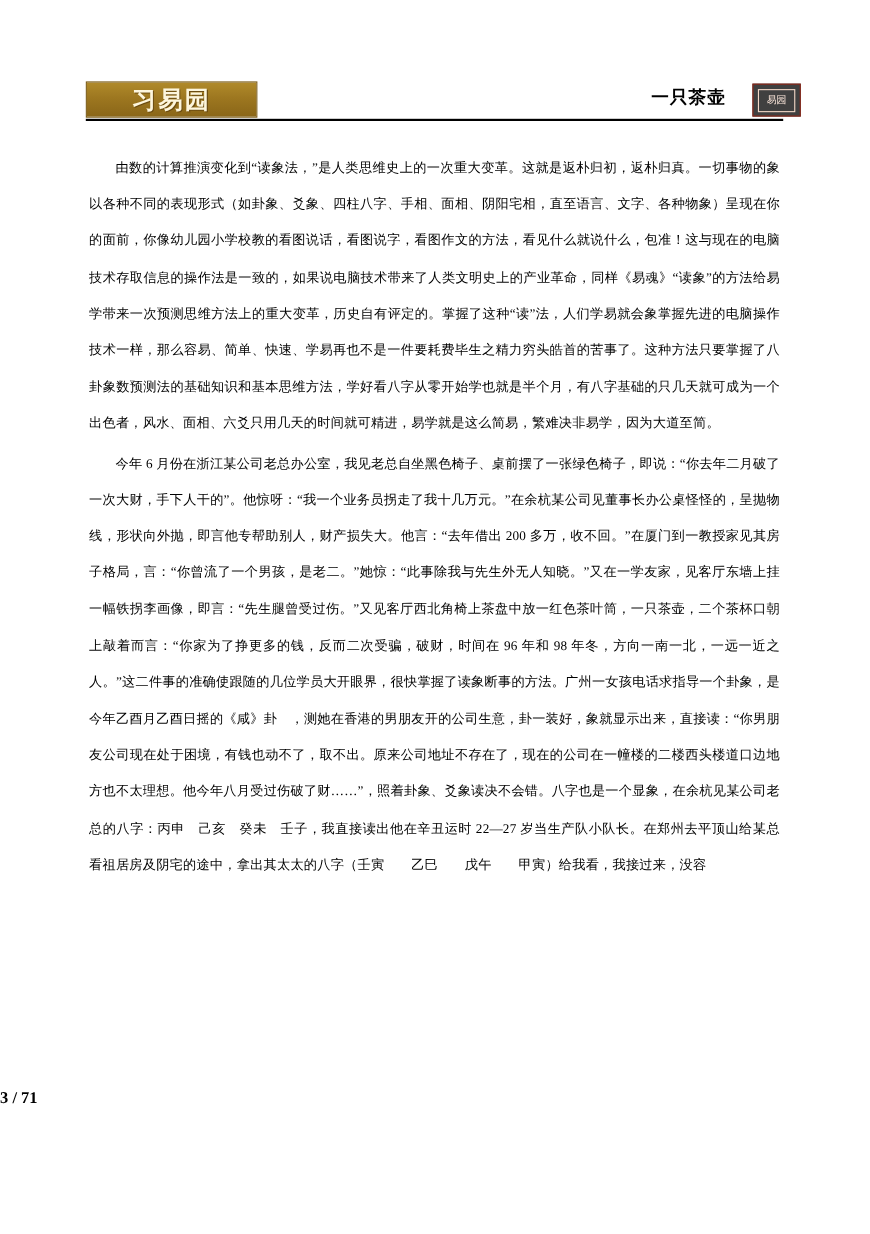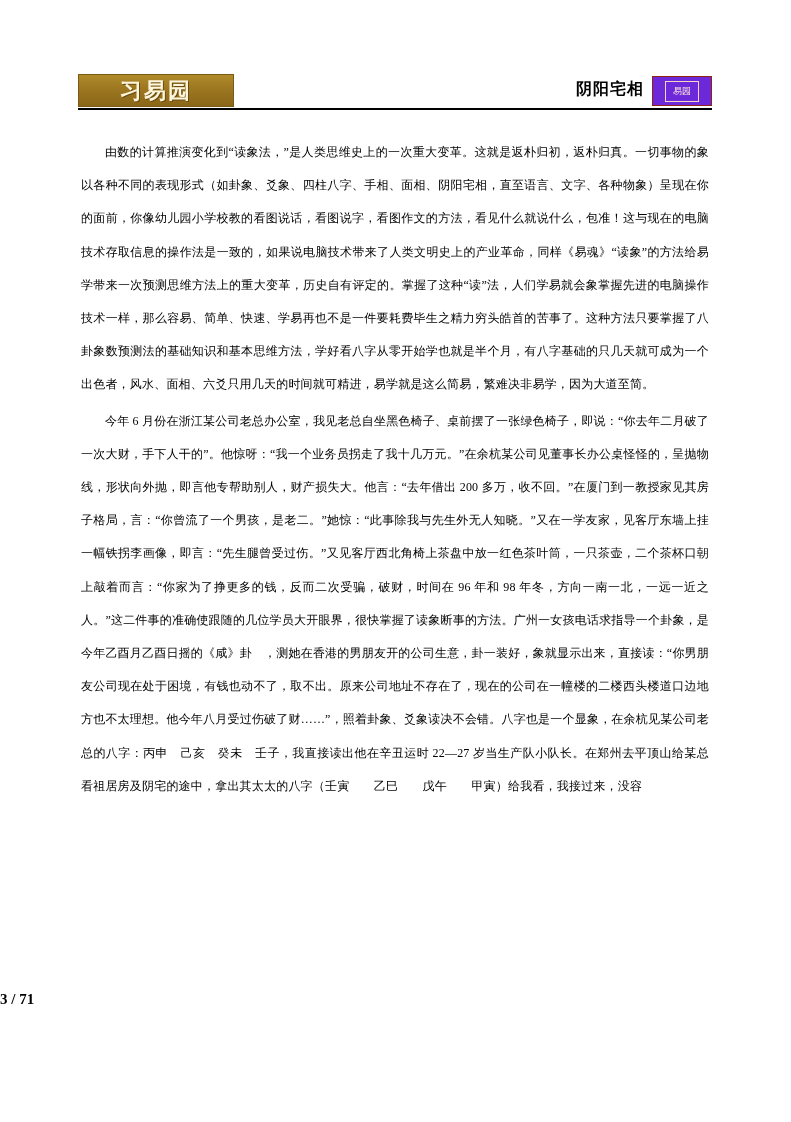--- a/index.html
+++ b/index.html
@@ -23,20 +23,21 @@
     height: 1122px;
   }
 
   
   .header {
     position: absolute;
     left: 78px;
     top: 74px;
     width: 634px;
     height: 36px;
+    padding-left: 16px;
   }
   .header-rule {
     position: absolute;
     left: 0;
     top: 34px;
     width: 634px;
     height: 2px;
     background: #000000;
   }
   .logo {
@@ -70,23 +71,23 @@
     font-weight: bold;
     font-size: 16px;
     letter-spacing: 1px;
     color: #000000;
     white-space: nowrap;
   }
   .header-seal {
     position: absolute;
     right: 0;
     top: 2px;
-    width: 60px;
+    width: 44px;
     height: 30px;
-    background: #6d28d9;
+    background: #404040;
     border: 1px solid #8d2414;
     box-sizing: border-box;
     display: flex;
     align-items: center;
     justify-content: center;
   }
   .header-seal-inner {
     width: 34px;
     height: 21px;
     border: 1px solid #f3d7c6;
@@ -139,21 +140,21 @@
 </style>
 </head>
 <body>
 
 <div class="page">
 
   <div class="header">
     <div class="logo">
       <span class="logo-text">习易园</span>
     </div>
-    <div class="header-title">阴阳宅相</div>
+    <div class="header-title">一只茶壶</div>
     <div class="header-seal">
       <div class="header-seal-inner">易园</div>
     </div>
     <div class="header-rule"></div>
   </div>
 
   <div class="content">
     <p class="para">由数的计算推演变化到“读象法，”是人类思维史上的一次重大变革。这就是返朴归初，返朴归真。一切事物的象以各种不同的表现形式（如卦象、爻象、四柱八字、手相、面相、阴阳宅相，直至语言、文字、各种物象）呈现在你的面前，你像幼儿园小学校教的看图说话，看图说字，看图作文的方法，看见什么就说什么，包准！这与现在的电脑技术存取信息的操作法是一致的，如果说电脑技术带来了人类文明史上的产业革命，同样《易魂》“读象”的方法给易学带来一次预测思维方法上的重大变革，历史自有评定的。掌握了这种“读”法，人们学易就会象掌握先进的电脑操作技术一样，那么容易、简单、快速、学易再也不是一件要耗费毕生之精力穷头皓首的苦事了。这种方法只要掌握了八卦象数预测法的基础知识和基本思维方法，学好看八字从零开始学也就是半个月，有八字基础的只几天就可成为一个出色者，风水、面相、六爻只用几天的时间就可精进，易学就是这么简易，繁难决非易学，因为大道至简。</p>
     <p class="para">今年 6 月份在浙江某公司老总办公室，我见老总自坐黑色椅子、桌前摆了一张绿色椅子，即说：“你去年二月破了一次大财，手下人干的”。他惊呀：“我一个业务员拐走了我十几万元。”在余杭某公司见董事长办公桌怪怪的，呈抛物线，形状向外抛，即言他专帮助别人，财产损失大。他言：“去年借出 200 多万，收不回。”在厦门到一教授家见其房子格局，言：“你曾流了一个男孩，是老二。”她惊：“此事除我与先生外无人知晓。”又在一学友家，见客厅东墙上挂一幅铁拐李画像，即言：“先生腿曾受过伤。”又见客厅西北角椅上茶盘中放一红色茶叶筒，一只茶壶，二个茶杯口朝上敲着而言：“你家为了挣更多的钱，反而二次受骗，破财，时间在 96 年和 98 年冬，方向一南一北，一远一近之人。”这二件事的准确使跟随的几位学员大开眼界，很快掌握了读象断事的方法。广州一女孩电话求指导一个卦象，是今年乙酉月乙酉日摇的《咸》卦　，测她在香港的男朋友开的公司生意，卦一装好，象就显示出来，直接读：“你男朋友公司现在处于困境，有钱也动不了，取不出。原来公司地址不存在了，现在的公司在一幢楼的二楼西头楼道口边地方也不太理想。他今年八月受过伤破了财……”，照着卦象、爻象读决不会错。八字也是一个显象，在余杭见某公司老总的八字：丙申　己亥　癸未　壬子，我直接读出他在辛丑运时 22—27 岁当生产队小队长。在郑州去平顶山给某总看祖居房及阴宅的途中，拿出其太太的八字（壬寅　　乙巳　　戊午　　甲寅）给我看，我接过来，没容</p>
   </div>

